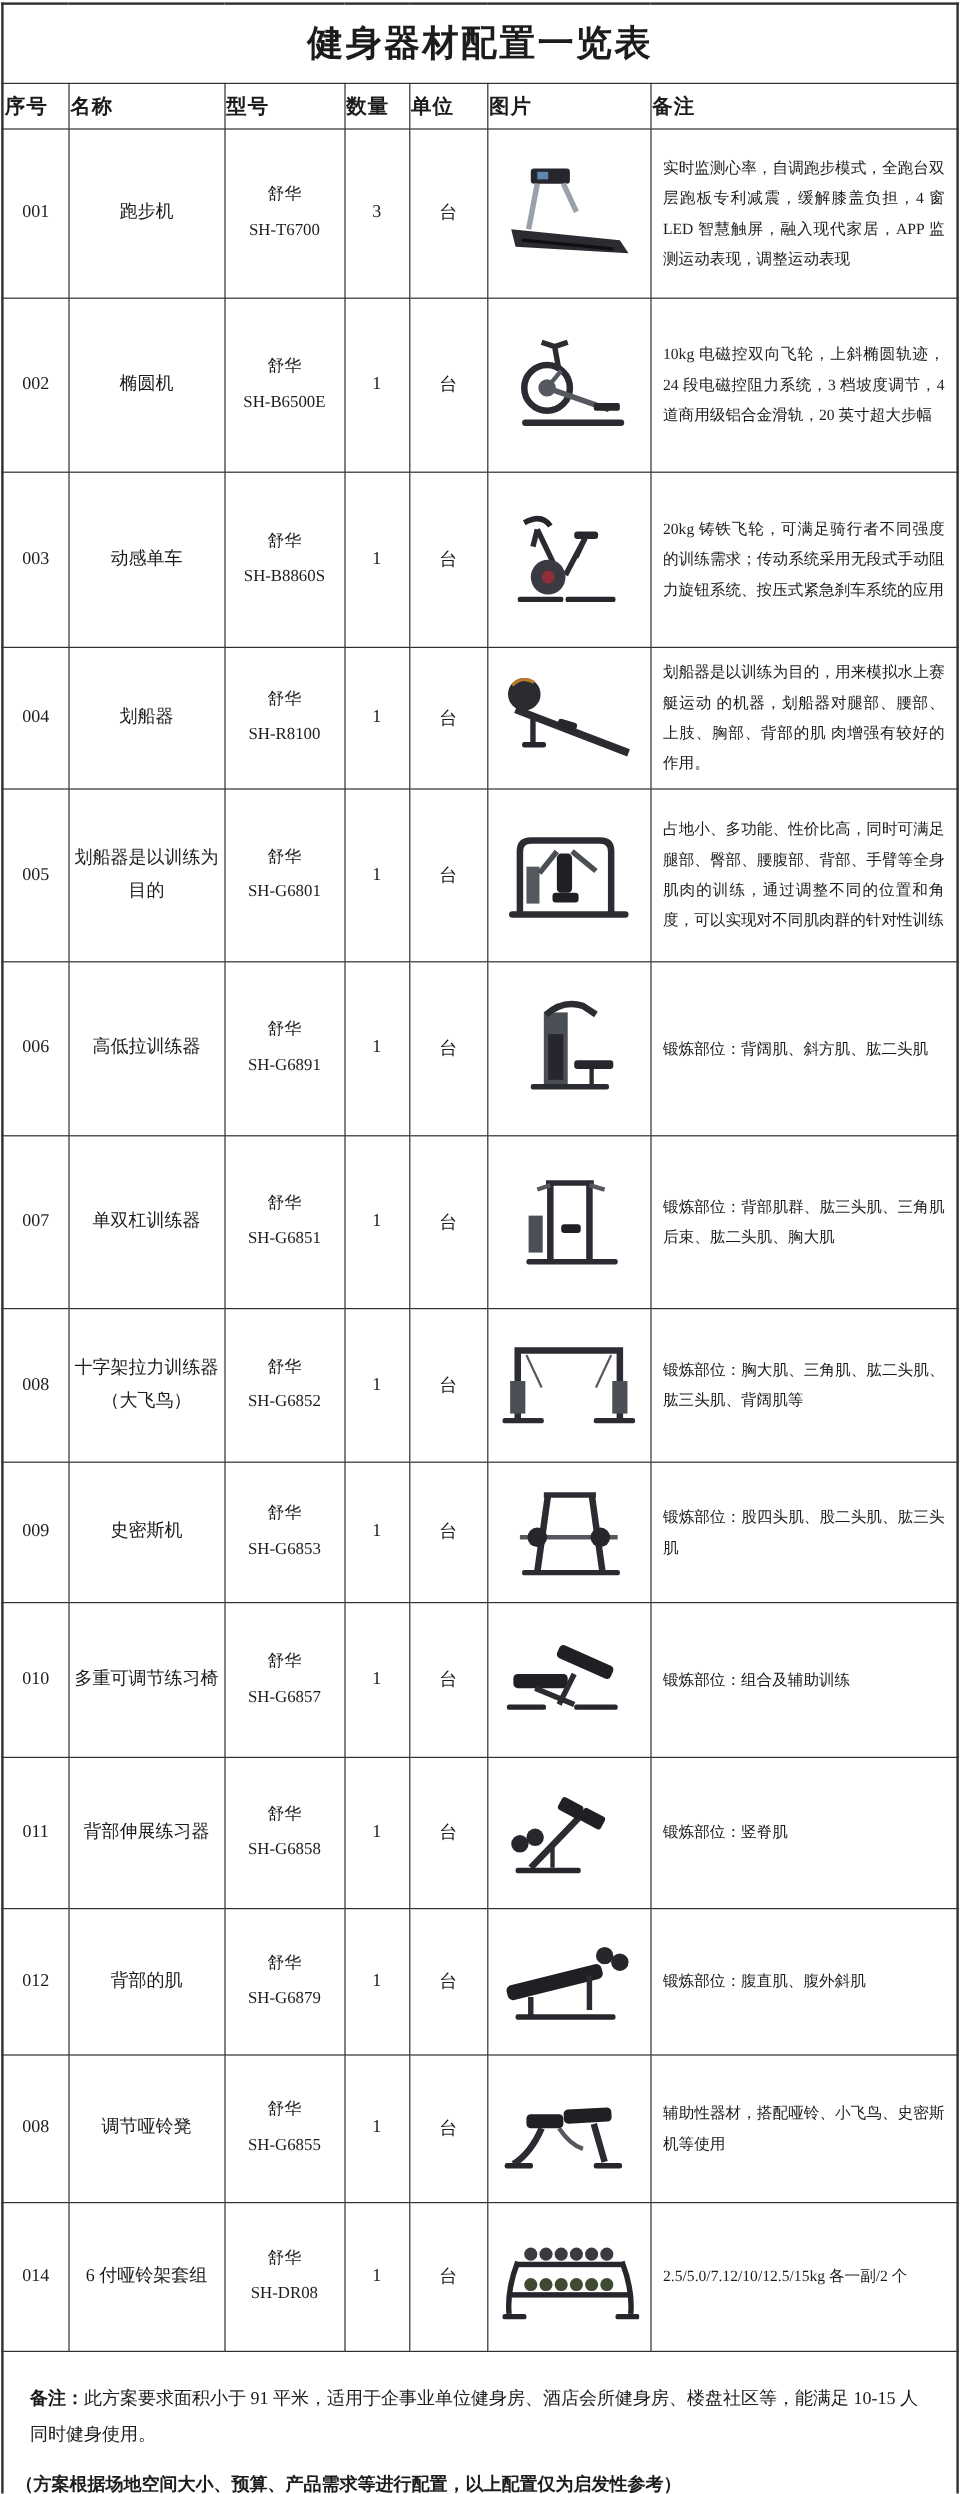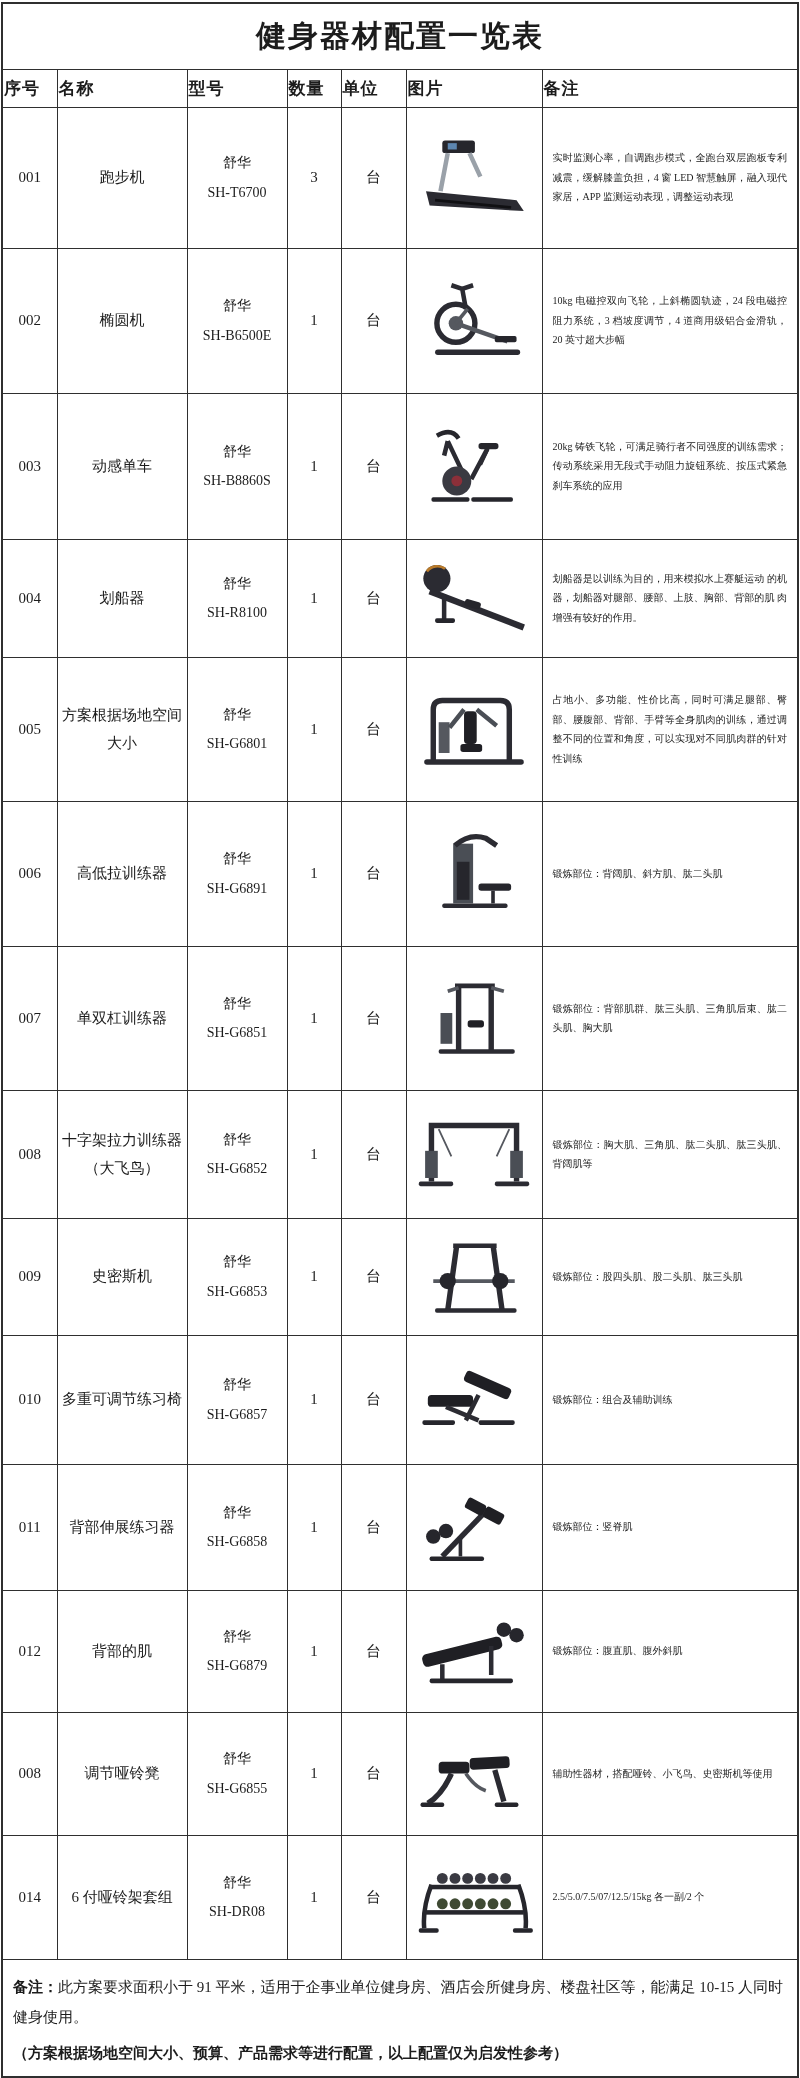--- a/index.html
+++ b/index.html
@@ -37,21 +37,21 @@
   }
   tr.head-row{height:38px;}
   tr.head-row th{
     font-size:17px;font-weight:bold;text-align:left;
     letter-spacing:1px;
   }
   .rows td{text-align:center;font-size:15px;}
   .rows .cell-name{line-height:1.9;padding:0 4px;}
   .rows .cell-model{line-height:2.1;font-size:14px;}
   .rows .cell-remark{
-    text-align:justify;font-size:10px;line-height:1.95;
+    text-align:justify;font-size:13px;line-height:1.95;
     padding:6px 10px;vertical-align:middle;margin-top:16px;
   }
   .rows tr:nth-child(1){height:141px;}
   .rows tr:nth-child(2){height:145px;}
   .rows tr:nth-child(3){height:146px;}
   .rows tr:nth-child(4){height:118px;}
   .rows tr:nth-child(5){height:144px;}
   .rows tr:nth-child(6){height:145px;}
   .rows tr:nth-child(7){height:144px;}
   .rows tr:nth-child(8){height:128px;}
@@ -59,21 +59,21 @@
   .rows tr:nth-child(10){height:129px;}
   .rows tr:nth-child(11){height:126px;}
   .rows tr:nth-child(12){height:122px;}
   .rows tr:nth-child(13){height:123px;}
   .rows tr:nth-child(14){height:124px;}
   .eq-svg{width:118px;height:86px;display:block;margin:0 auto;}
   .footer-cell{
     height:110px;vertical-align:top;text-align:left;
     padding:12px 10px 8px 10px;
   }
-  .footer-line1{font-size:15px;line-height:2;margin:0;}
+  .footer-line1{font-size:15px;line-height:2;margin:12px;}
   .footer-label{font-weight:bold;}
   .footer-line2{font-size:15px;font-weight:bold;line-height:2;margin:6px 0 0 0;}
   .defs{position:absolute;width:0;height:0;overflow:hidden;}
 </style>
 </head>
 <body>
 
 <svg class="defs" xmlns="http://www.w3.org/2000/svg">
   <symbol id="ic-treadmill" viewBox="0 0 130 95">
     <rect x="30" y="6" width="36" height="14" rx="3" fill="#26262c"></rect>
@@ -294,21 +294,21 @@
     <td class="cell-img">
       <svg class="eq-svg">
               <use href="#ic-rower"></use>
             </svg>
     </td>
     <td class="cell-remark">划船器是以训练为目的，用来模拟水上赛艇运动 的机器，划船器对腿部、腰部、上肢、胸部、背部的肌 肉增强有较好的作用。</td>
   </tr>
 
   <tr>
     <td class="cell-no">005</td>
-    <td class="cell-name">方案根据场地空间大小</td>
+    <td class="cell-name">划船器是以训练为目的</td>
     <td class="cell-model">
       <div>舒华</div>
       <div>SH-G6801</div>
     </td>
     <td class="cell-qty">1</td>
     <td class="cell-unit">台</td>
     <td class="cell-img">
       <svg class="eq-svg">
               <use href="#ic-chest-press"></use>
             </svg>
@@ -459,21 +459,21 @@
       <div>舒华</div>
       <div>SH-DR08</div>
     </td>
     <td class="cell-qty">1</td>
     <td class="cell-unit">台</td>
     <td class="cell-img">
       <svg class="eq-svg">
               <use href="#ic-db-rack"></use>
             </svg>
     </td>
-    <td class="cell-remark">2.5/5.0/7.5/07/12.5/15kg 各一副/2 个</td>
+    <td class="cell-remark">2.5/5.0/7.12/10/12.5/15kg 各一副/2 个</td>
   </tr>
 </tbody>
     <tbody>
       <tr>
         <td colspan="7" class="footer-cell">
           <p class="footer-line1"><span class="footer-label">备注：</span><span>此方案要求面积小于 91 平米，适用于企事业单位健身房、酒店会所健身房、楼盘社区等，能满足 10-15 人同时健身使用。</span></p>
           <p class="footer-line2">（方案根据场地空间大小、预算、产品需求等进行配置，以上配置仅为启发性参考）</p>
         </td>
       </tr>
     </tbody>

